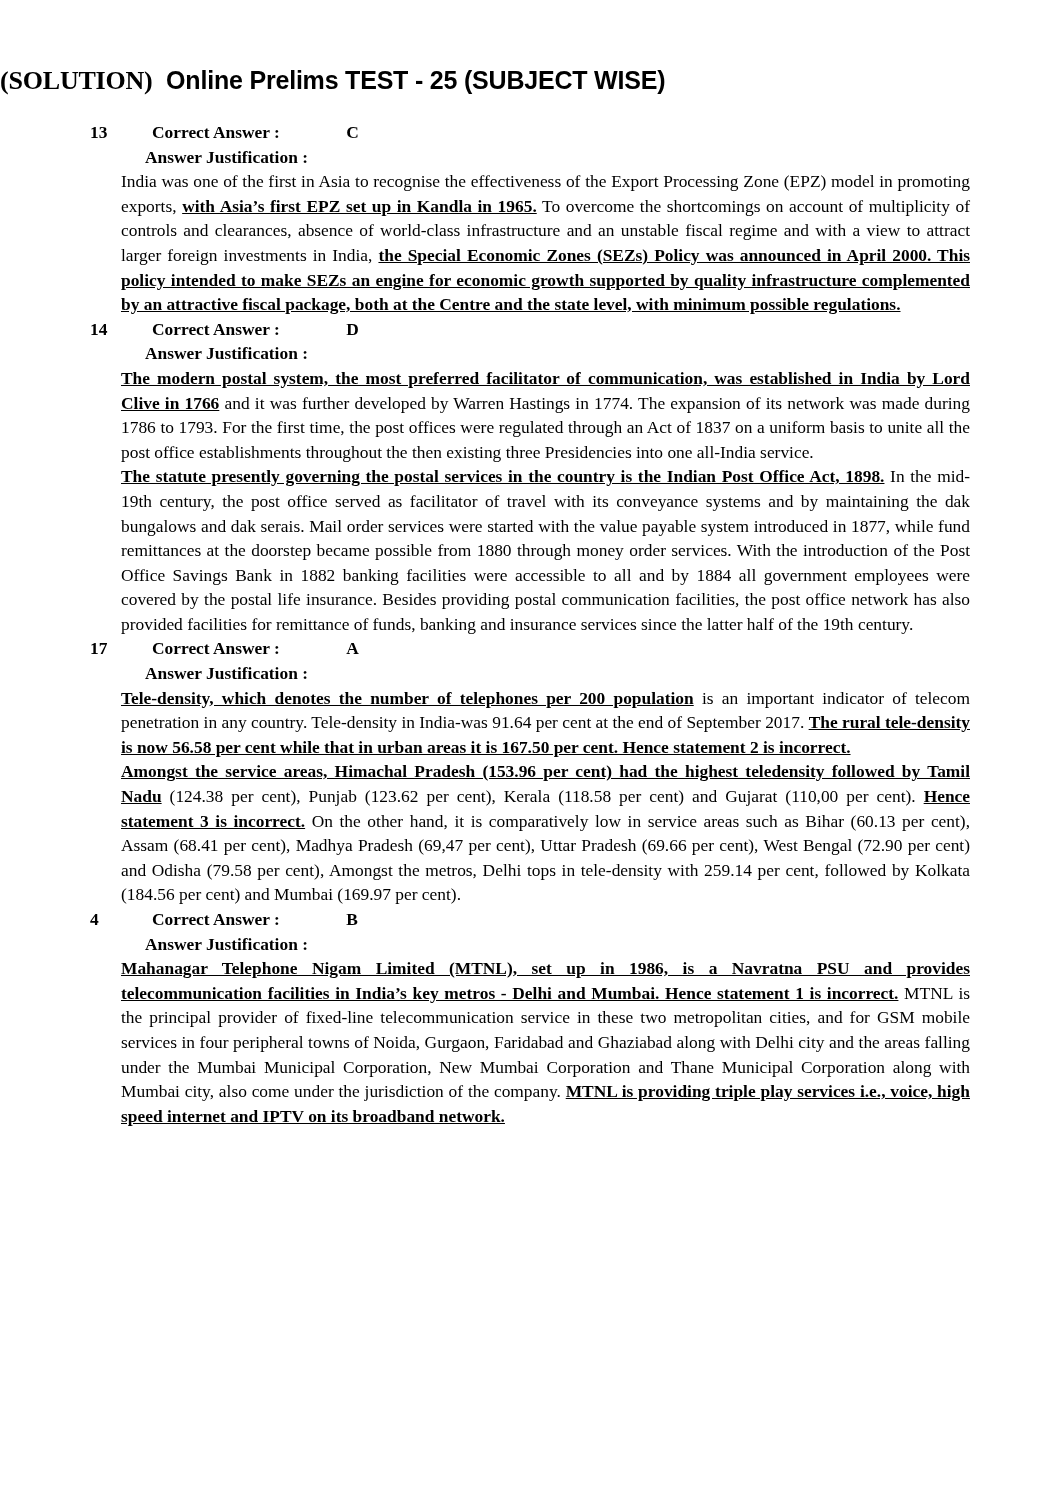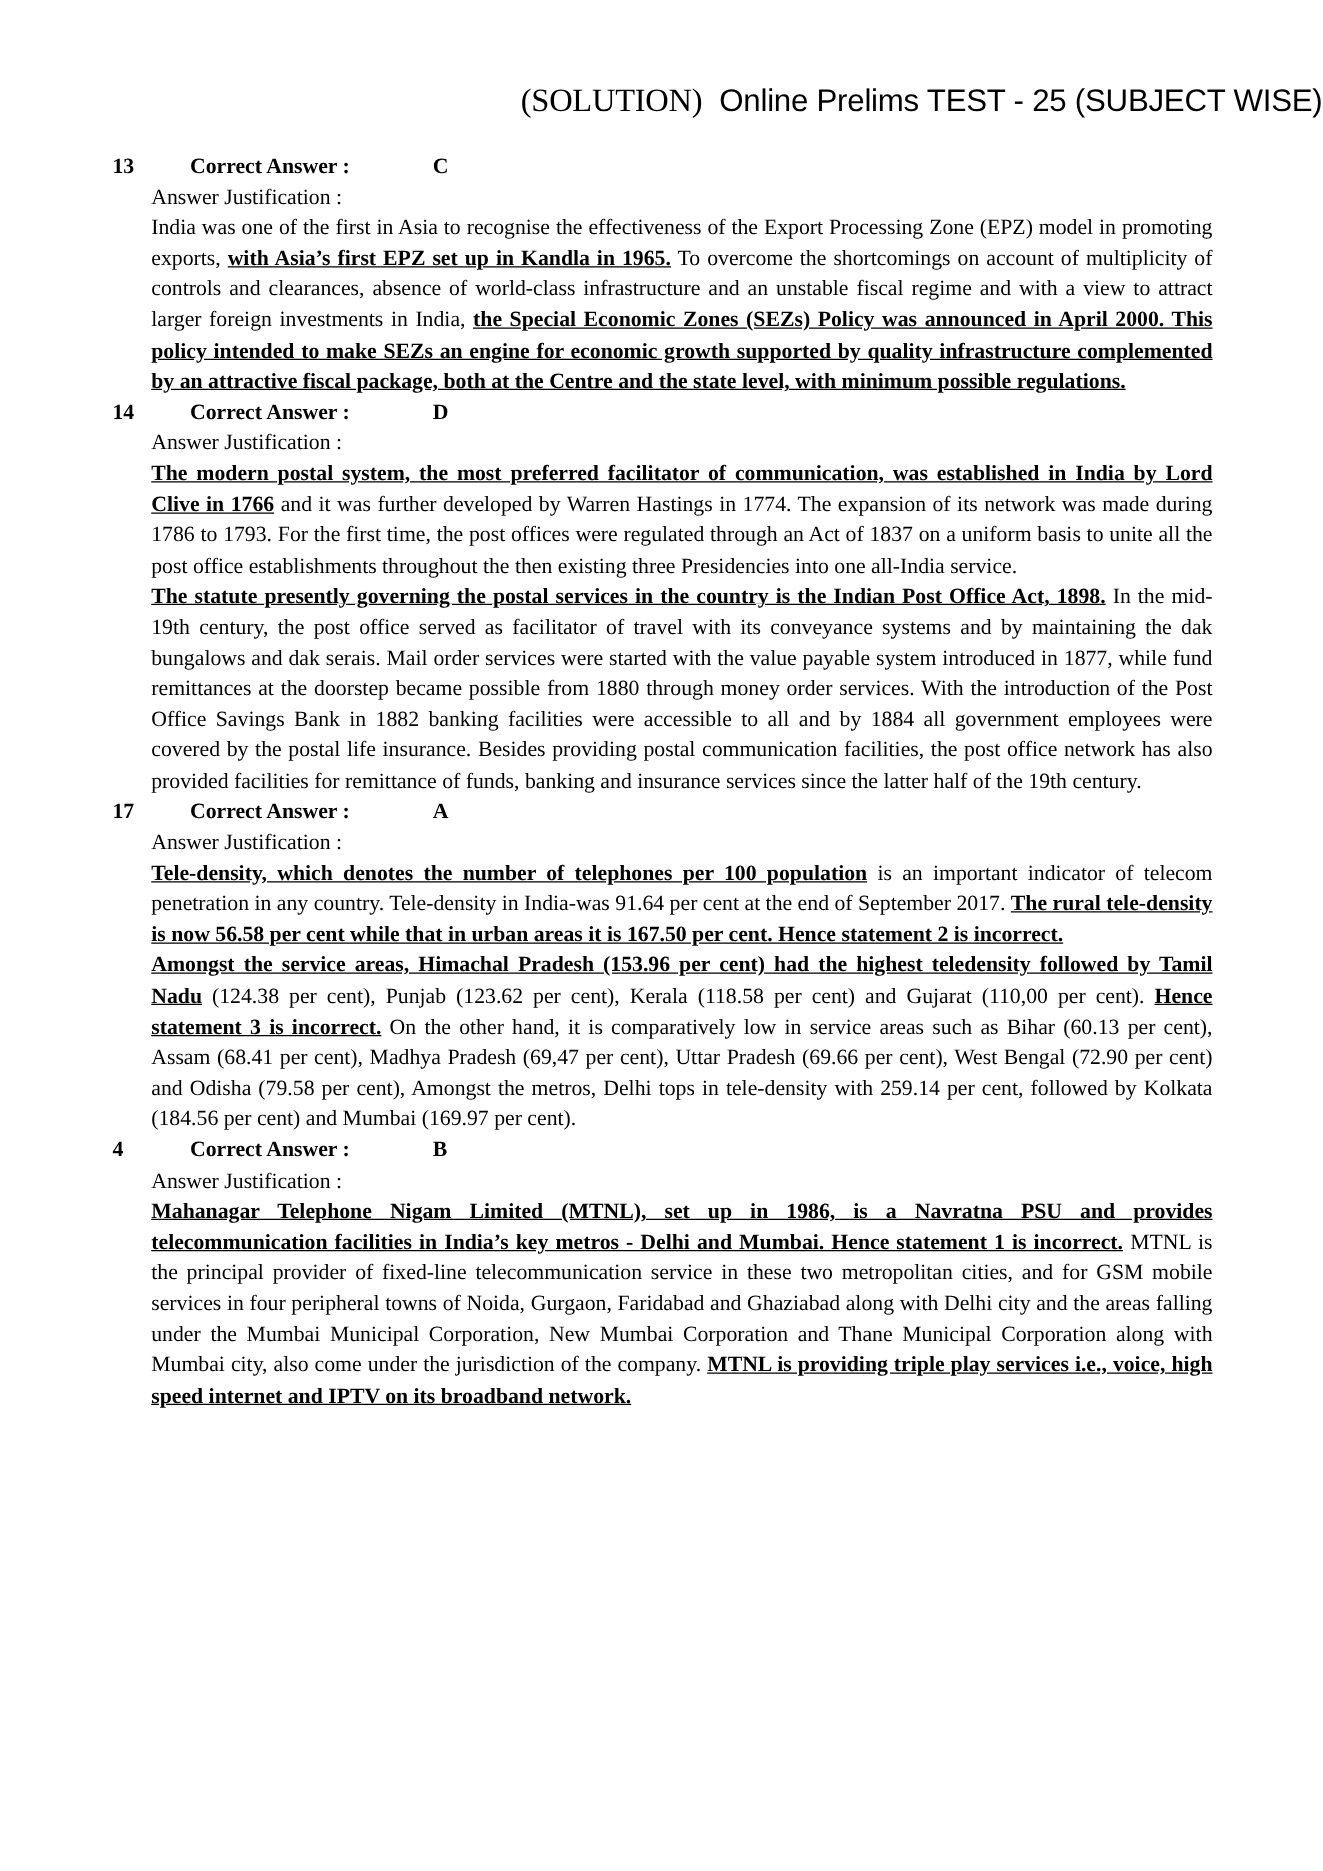--- a/index.html
+++ b/index.html
@@ -3,33 +3,33 @@
 <meta charset="utf-8">
 <style>
   html, body { margin: 0; padding: 0; background: #ffffff; }
   body { width: 1058px; height: 1497px; position: relative; overflow: hidden; }
   .page {
     position: absolute; left: 0; top: 0; width: 1058px; height: 1497px;
     background: #ffffff; color: #000000;
   }
   .title {
     position: absolute; left: 0; width: 1058px; top: 66px;
-    text-align: right; font-size: 25px; font-weight: normal;
+    text-align: left; font-size: 25px; font-weight: bold;
     font-family: "Liberation Sans", sans-serif; letter-spacing: -0.2px;
   }
   .title .paren { font-family: "Liberation Serif", serif; font-size: 26px; }
   .content {
     position: absolute; left: 90px; top: 120px; width: 880px;
     font-family: "Liberation Serif", serif; font-size: 17.4px; line-height: 24.6px;
   }
   .q { position: relative; }
   .q-head { display: flex; font-weight: bold; gap: 31px; }
   .q-num { width: 31px; flex: none; }
   .q-body { margin-left: 31px; }
-  .just-label { font-weight: normal; }
+  .just-label { font-weight: bold; margin-left: 24px; }
   .para { text-align: justify; text-align-last: left; }
   .para b { font-weight: bold; text-decoration: underline; }
 </style>
 </head>
 <body>
 
 <div class="page">
   <div class="title">
     <span class="paren">(SOLUTION)</span>&nbsp;&nbsp;<span>Online Prelims TEST - 25 (SUBJECT WISE)</span>
   </div>
@@ -47,21 +47,21 @@
         <div class="q-body">
           <div class="just-label">Answer Justification :</div>
           <div class="para"><b>The modern postal system, the most preferred facilitator of communication, was established in India by Lord Clive in 1766</b><span> and it was further developed by Warren Hastings in 1774. The expansion of its network was made during 1786 to 1793. For the first time, the post offices were regulated through an Act of 1837 on a uniform basis to unite all the post office establishments throughout the then existing three Presidencies into one all-India service.</span></div>
           <div class="para"><b>The statute presently governing the postal services in the country is the Indian Post Office Act, 1898.</b><span> In the mid-19th century, the post office served as facilitator of travel with its conveyance systems and by maintaining the dak bungalows and dak serais. Mail order services were started with the value payable system introduced in 1877, while fund remittances at the doorstep became possible from 1880 through money order services. With the introduction of the Post Office Savings Bank in 1882 banking facilities were accessible to all and by 1884 all government employees were covered by the postal life insurance. Besides providing postal communication facilities, the post office network has also provided facilities for remittance of funds, banking and insurance services since the latter half of the 19th century.</span></div>
         </div>
       </div>
       <div class="q">
         <div class="q-head"><span class="q-num">17</span><span>Correct Answer :</span>&nbsp;<span>A</span></div>
         <div class="q-body">
           <div class="just-label">Answer Justification :</div>
-          <div class="para"><b>Tele-density, which denotes the number of telephones per 100 population</b><span> is an important indicator of telecom penetration in any country. Tele-density in India-was 91.64 per cent at the end of September 2017. </span><b>The rural tele-density is now 56.58 per cent while that in urban areas it is 167.50 per cent. Hence statement 2 is incorrect.</b></div>
+          <div class="para"><b>Tele-density, which denotes the number of telephones per 200 population</b><span> is an important indicator of telecom penetration in any country. Tele-density in India-was 91.64 per cent at the end of September 2017. </span><b>The rural tele-density is now 56.58 per cent while that in urban areas it is 167.50 per cent. Hence statement 2 is incorrect.</b></div>
           <div class="para"><b>Amongst the service areas, Himachal Pradesh (153.96 per cent) had the highest teledensity followed by Tamil Nadu</b><span> (124.38 per cent), Punjab (123.62 per cent), Kerala (118.58 per cent) and Gujarat (110,00 per cent). </span><b>Hence statement 3 is incorrect.</b><span> On the other hand, it is comparatively low in service areas such as Bihar (60.13 per cent), Assam (68.41 per cent), Madhya Pradesh (69,47 per cent), Uttar Pradesh (69.66 per cent), West Bengal (72.90 per cent) and Odisha (79.58 per cent), Amongst the metros, Delhi tops in tele-density with 259.14 per cent, followed by Kolkata (184.56 per cent) and Mumbai (169.97 per cent).</span></div>
         </div>
       </div>
       <div class="q">
         <div class="q-head"><span class="q-num">4</span><span>Correct Answer :</span>&nbsp;<span>B</span></div>
         <div class="q-body">
           <div class="just-label">Answer Justification :</div>
           <div class="para"><b>Mahanagar Telephone Nigam Limited (MTNL), set up in 1986, is a Navratna PSU and provides telecommunication facilities in India’s key metros - Delhi and Mumbai. Hence statement 1 is incorrect.</b><span> MTNL is the principal provider of fixed-line telecommunication service in these two metropolitan cities, and for GSM mobile services in four peripheral towns of Noida, Gurgaon, Faridabad and Ghaziabad along with Delhi city and the areas falling under the Mumbai Municipal Corporation, New Mumbai Corporation and Thane Municipal Corporation along with Mumbai city, also come under the jurisdiction of the company. </span><b>MTNL is providing triple play services i.e., voice, high speed internet and IPTV on its broadband network.</b></div>
         </div>
       </div>

